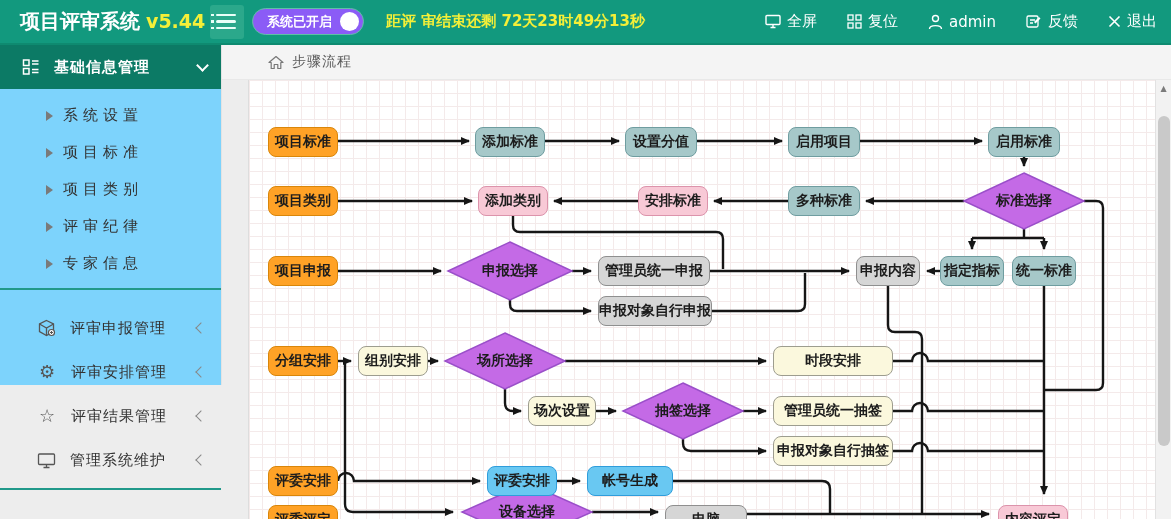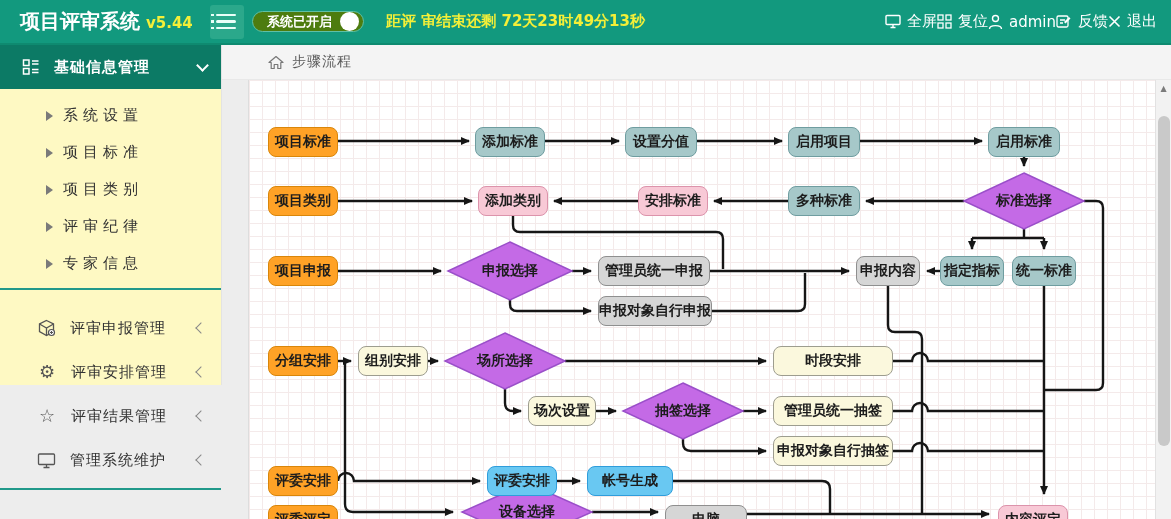--- a/index.html
+++ b/index.html
@@ -2,34 +2,34 @@
 <html><head>
 <meta charset="utf-8">
 <style>
   * { margin:0; padding:0; box-sizing:border-box; }
   html,body { width:1171px; height:519px; overflow:hidden; font-family:"DejaVu Sans","Liberation Sans",sans-serif; background:#ededed; }
   .stage { position:relative; width:1171px; height:519px; }
 
   
   .header { position:absolute; left:0; top:0; width:1171px; height:45px; background:#12997e; display:flex; align-items:center; border-bottom:2px solid #0e8a70; }
   .app-title { width:210px; padding-left:20px; color:#fff; font-size:20px; font-weight:bold; white-space:nowrap; }
-  .app-version { color:#f4ef38; font-size:15px; font-weight:bold; margin-left:6px; }
+  .app-version { color:#f4ef38; font-size:19px; font-weight:bold; margin-left:6px; }
   .hamburger { width:34px; height:34px; background:#2ba88b; border-radius:3px; display:flex; flex-direction:column; justify-content:center; gap:4px; padding-left:6px; cursor:pointer; }
   .hamburger i { display:block; width:20px; height:2.5px; background:#eafff8; border-radius:2px; position:relative; }
   .hamburger i::before { content:""; position:absolute; left:-5px; top:0; width:3px; height:2.5px; background:#eafff8; }
-  .sys-toggle { margin-left:8px; height:21px; background:#4d7c0f; border:1px solid #5fc0a5; border-radius:14px; display:flex; align-items:center; padding:0 4px 0 14px; gap:8px; cursor:pointer; }
+  .sys-toggle { margin-left:8px; height:27px; background:#8b5cf6; border:1px solid #5fc0a5; border-radius:14px; display:flex; align-items:center; padding:0 4px 0 14px; gap:8px; cursor:pointer; }
   .sys-toggle-label { color:#fff; font-size:13px; font-weight:bold; }
   .sys-toggle-knob { width:19px; height:19px; border-radius:50%; background:#fff; }
   .countdown { margin-left:22px; color:#f4ef38; font-size:15px; font-weight:bold; white-space:nowrap; }
-  .header-menu { margin-left:auto; display:flex; align-items:center; padding-right:14px; }
+  .header-menu { margin-left:auto; display:flex; align-items:center; gap:30px; padding-right:14px; }
   .hm-item { display:flex; align-items:center; gap:6px; color:#fff; font-size:15px; cursor:pointer; white-space:nowrap; }
   .hm-item svg { display:block; }
 
   
-  .sidebar { position:absolute; left:0; top:45px; width:222px; height:340px; background:#fef9c3; border-right:1px solid #e3e3e3; }
+  .sidebar { position:absolute; left:0; top:45px; width:222px; height:340px; background:#7dd3fc; border-right:1px solid #e3e3e3; }
   .side-active { height:44px; background:#0c7a65; display:flex; align-items:center; color:#fff; padding:0 14px 0 22px; cursor:pointer; }
   .side-active .grp-label { font-size:15px; font-weight:bold; margin-left:14px; letter-spacing:1px; }
   .chev-down { width:9px; height:9px; border-right:2px solid #fff; border-bottom:2px solid #fff; transform:rotate(45deg); margin-left:auto; margin-top:-4px; }
   .submenu { padding:8px 0 6px 0; }
   .sub-item { height:37px; display:flex; align-items:center; padding-left:46px; color:#333; font-size:15px; letter-spacing:5px; cursor:pointer; }
   .tri-right { width:0; height:0; border-left:7px solid #7a7a7a; border-top:5px solid transparent; border-bottom:5px solid transparent; margin-right:10px; flex:none; }
   .side-divider { height:2px; background:#21998a; }
   .grp-item { height:44px; display:flex; align-items:center; padding:0 16px 0 22px; color:#333; font-size:15px; cursor:pointer; }
   .grp-item .grp-label { margin-left:14px; letter-spacing:1px; }
   .grp-item svg { display:block; flex:none; }

